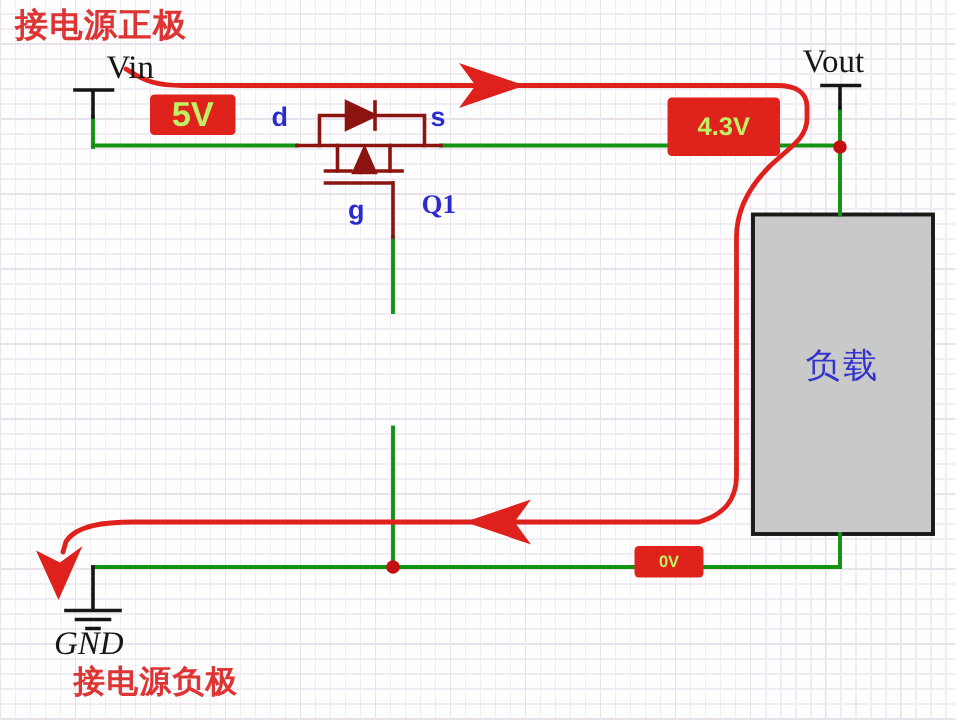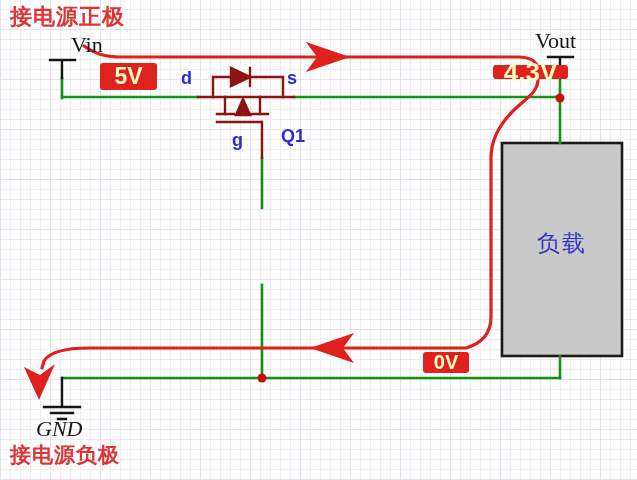--- a/index.html
+++ b/index.html
@@ -12,38 +12,38 @@
     background-image:
       repeating-linear-gradient(0deg,#e9e2ec 0,#e9e2ec 1px,transparent 1px,transparent 50px),
       repeating-linear-gradient(90deg,#e9e2ec 0,#e9e2ec 1px,transparent 1px,transparent 50px),
       repeating-linear-gradient(0deg,#f1ecf3 0,#f1ecf3 1px,transparent 1px,transparent 10px),
       repeating-linear-gradient(90deg,#f1ecf3 0,#f1ecf3 1px,transparent 1px,transparent 10px);
   }
   svg.layer{position:absolute;left:0;top:0;}
   .lbl{position:absolute;white-space:nowrap;line-height:1;}
   .title{color:#dd3434;font-size:22px;font-weight:bold;letter-spacing:1px;}
   .title-top{left:10px;top:6px;}
-  .title-bottom{left:10px;top:444px;font-size:21px;}
+  .title-bottom{left:10px;top:444px;font-size:21px;padding-left:39px;}
   .port{color:#161616;font-family:"Liberation Serif",serif;font-size:22px;}
   .port-vin{left:40px;top:34px;margin-left:31px;}
   .port-vout{left:535px;top:30px;}
   .port-gnd{left:36px;top:418px;font-style:italic;}
   .vbox{
-    position:absolute;background:#e0221c;color:#fef9c3;
+    position:absolute;background:#e0221c;color:#bef264;
     font-weight:bold;border-radius:3px;
     display:flex;align-items:center;justify-content:center;
   }
   .vbox-in{left:100px;top:63px;width:57px;height:27px;font-size:23px;}
-  .vbox-out{left:445px;top:65px;width:75px;height:14px;font-size:26px;margin-left:48px;}
-  .vbox-ret{left:423px;top:352px;width:46px;height:21px;font-size:20px;}
+  .vbox-out{left:445px;top:65px;width:75px;height:39px;font-size:17px;}
+  .vbox-ret{left:423px;top:364px;width:46px;height:21px;font-size:11px;}
   .pinlbl{color:#2b2bd0;font-weight:600;font-size:18px;}
   .pin-d{left:181px;top:69px;}
   .pin-s{left:287px;top:69px;}
   .pin-g{left:232px;top:131px;}
-  .designator{left:281px;top:127px;color:#2b2bd0;font-weight:600;font-size:18px;}
+  .designator{left:281px;top:127px;color:#2b2bd0;font-weight:600;font-size:18px;font-family:Liberation Serif, serif;}
   .loadlbl{
     left:502px;top:232px;width:120px;text-align:center;
     color:#3434cc;font-size:23px;letter-spacing:2px;
   }
 </style>
 </head>
 <body>
 
 <div class="stage">
 

